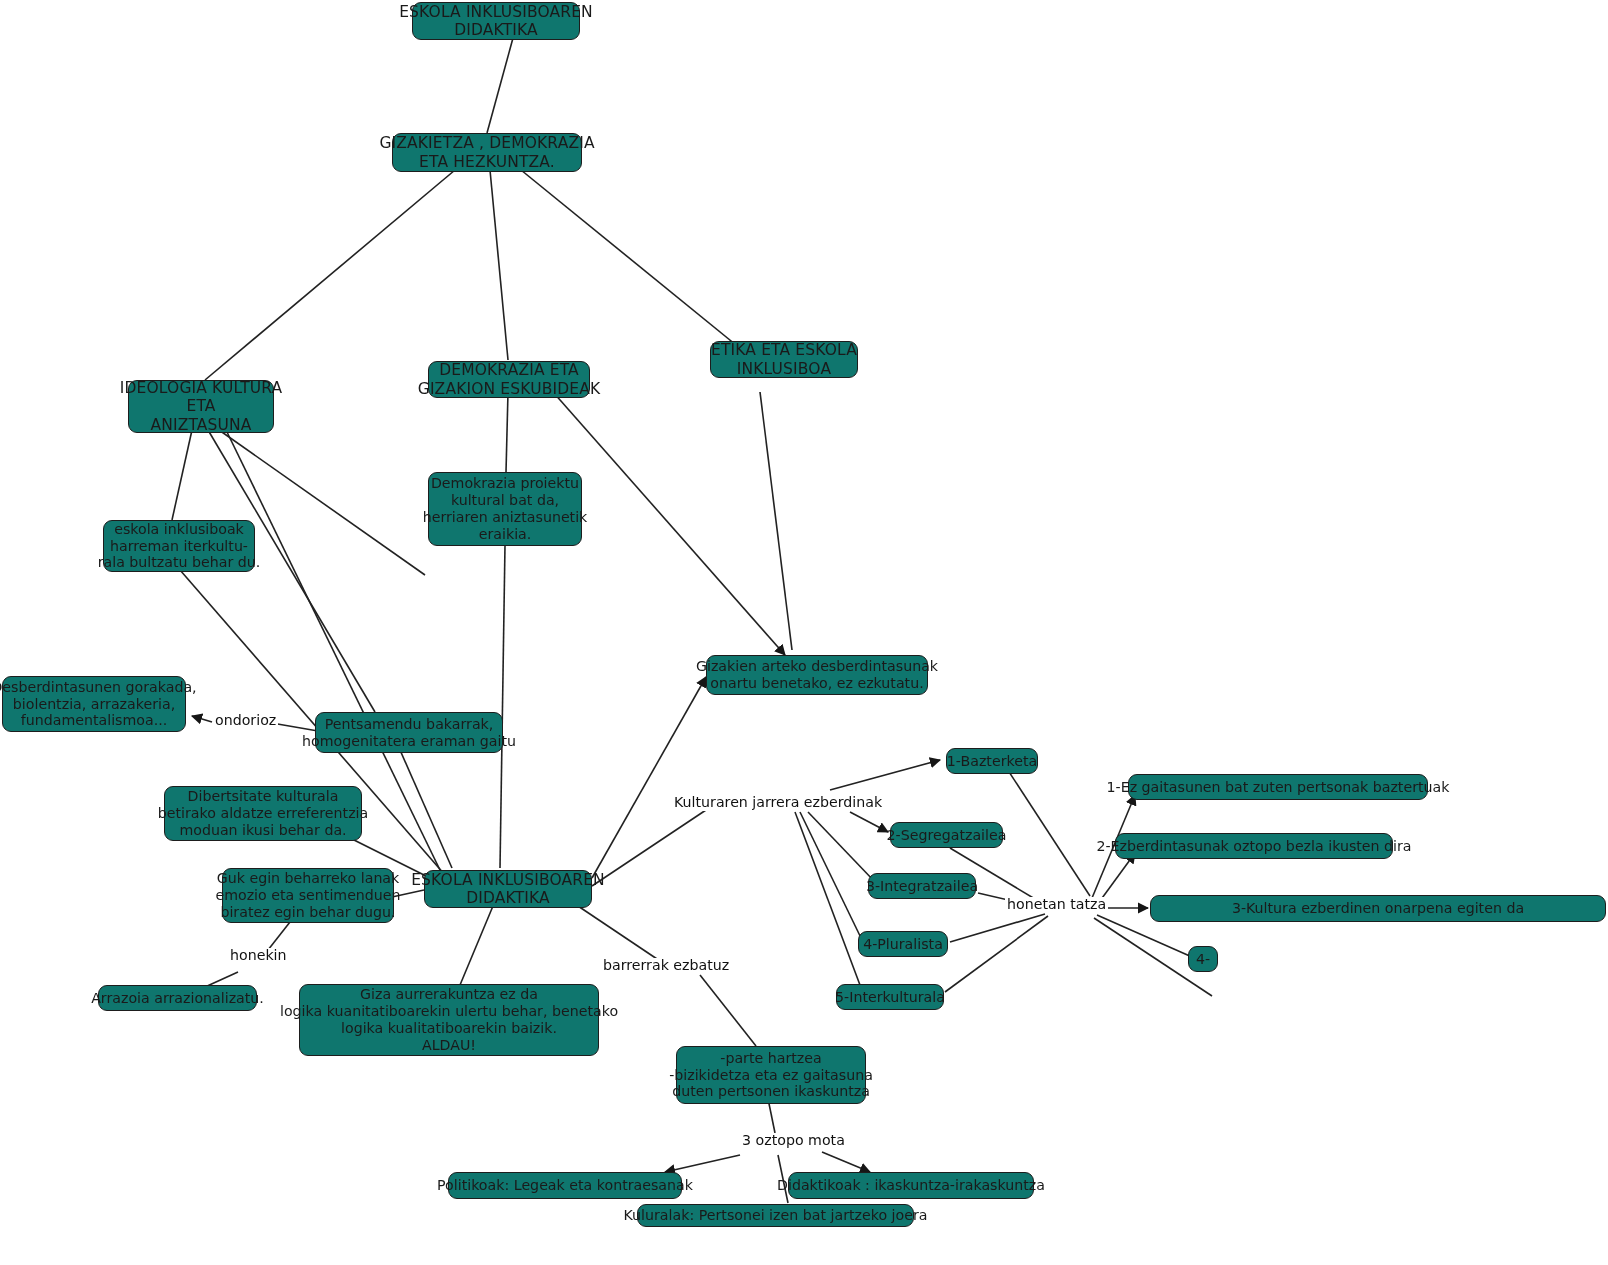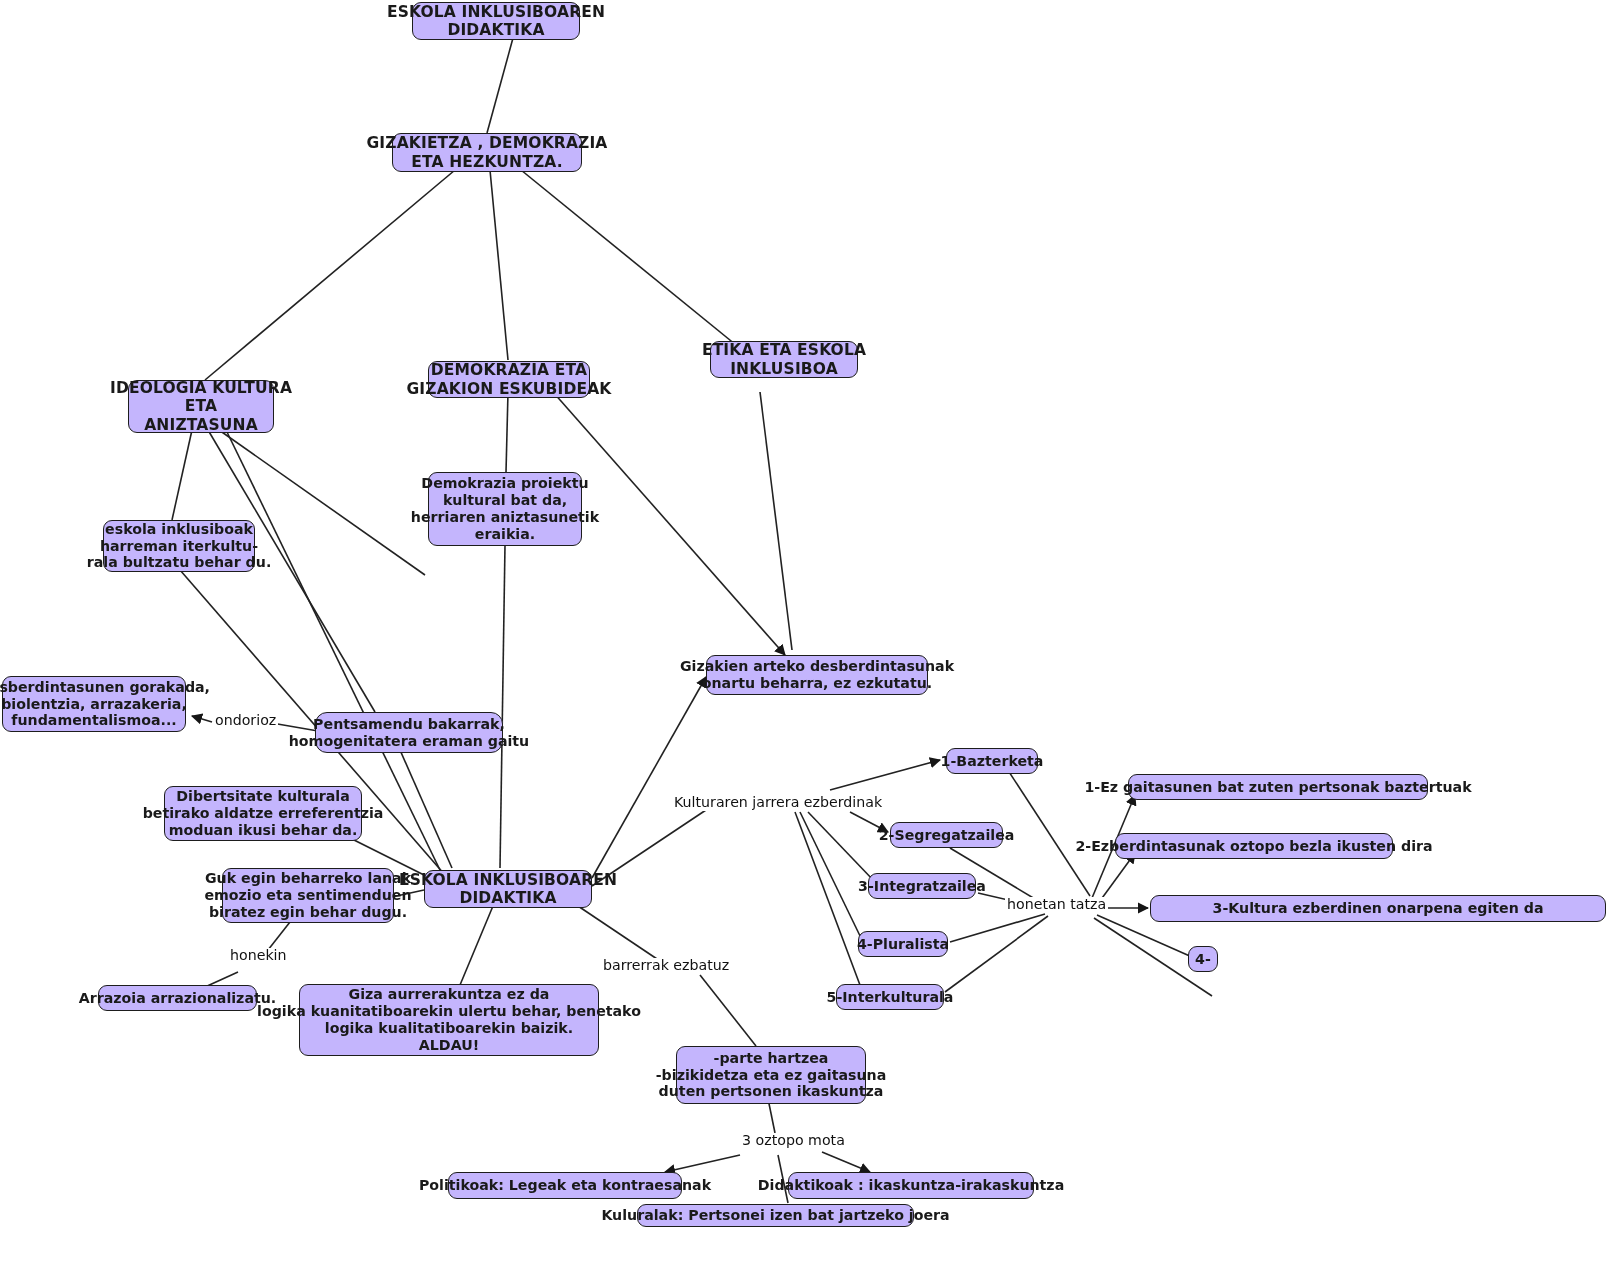--- a/index.html
+++ b/index.html
@@ -22,32 +22,31 @@
   svg#edges {
     position: absolute;
     left: 0;
     top: 0;
     width: 1608px;
     height: 1265px;
   }
   .node {
     position: absolute;
     box-sizing: border-box;
-    background: #c4b5fd;
+    background: #0f766e;
     border: 1.6px solid #1d1d1d;
     border-radius: 9px;
     color: #1a1a1a;
     text-align: center;
     display: flex;
     align-items: center;
     justify-content: center;
     white-space: pre;
     line-height: 1.19;
     padding: 3px 1px;
-    font-weight: bold;
   }
   .node.upper {
     font-size: 15.5px;
     letter-spacing: 0.15px;
   }
   .node.body {
     font-size: 14.2px;
   }
   .label {
     position: absolute;
@@ -168,25 +167,25 @@
   <div class="node body" style="left:428px; top:472px; width:154px; height:74px;">Demokrazia proiektu
 kultural bat da,
 herriaren aniztasunetik
 eraikia.</div>
 
 
   <div class="node body" style="left:2px; top:676px; width:184px; height:56px;">Desberdintasunen gorakada,
 biolentzia, arrazakeria,
 fundamentalismoa...</div>
 
-  <div class="node body" style="left:315px; top:712px; width:188px; height:41px;border-radius:12px;">Pentsamendu bakarrak,
+  <div class="node body" style="left:315px; top:712px; width:188px; height:41px;">Pentsamendu bakarrak,
 homogenitatera eraman gaitu</div>
 
   <div class="node body" style="left:706px; top:655px; width:222px; height:40px;">Gizakien arteko desberdintasunak
-onartu beharra, ez ezkutatu.</div>
+onartu benetako, ez ezkutatu.</div>
 
   <div class="node body" style="left:164px; top:786px; width:198px; height:55px;">Dibertsitate kulturala
 betirako aldatze erreferentzia
 moduan ikusi behar da.</div>
 
   <div class="node body" style="left:222px; top:868px; width:172px; height:55px;">Guk egin beharreko lanak
 emozio eta sentimenduen
 biratez egin behar dugu.</div>
 
   <div class="node upper" style="left:424px; top:870px; width:168px; height:38px;">ESKOLA INKLUSIBOAREN

